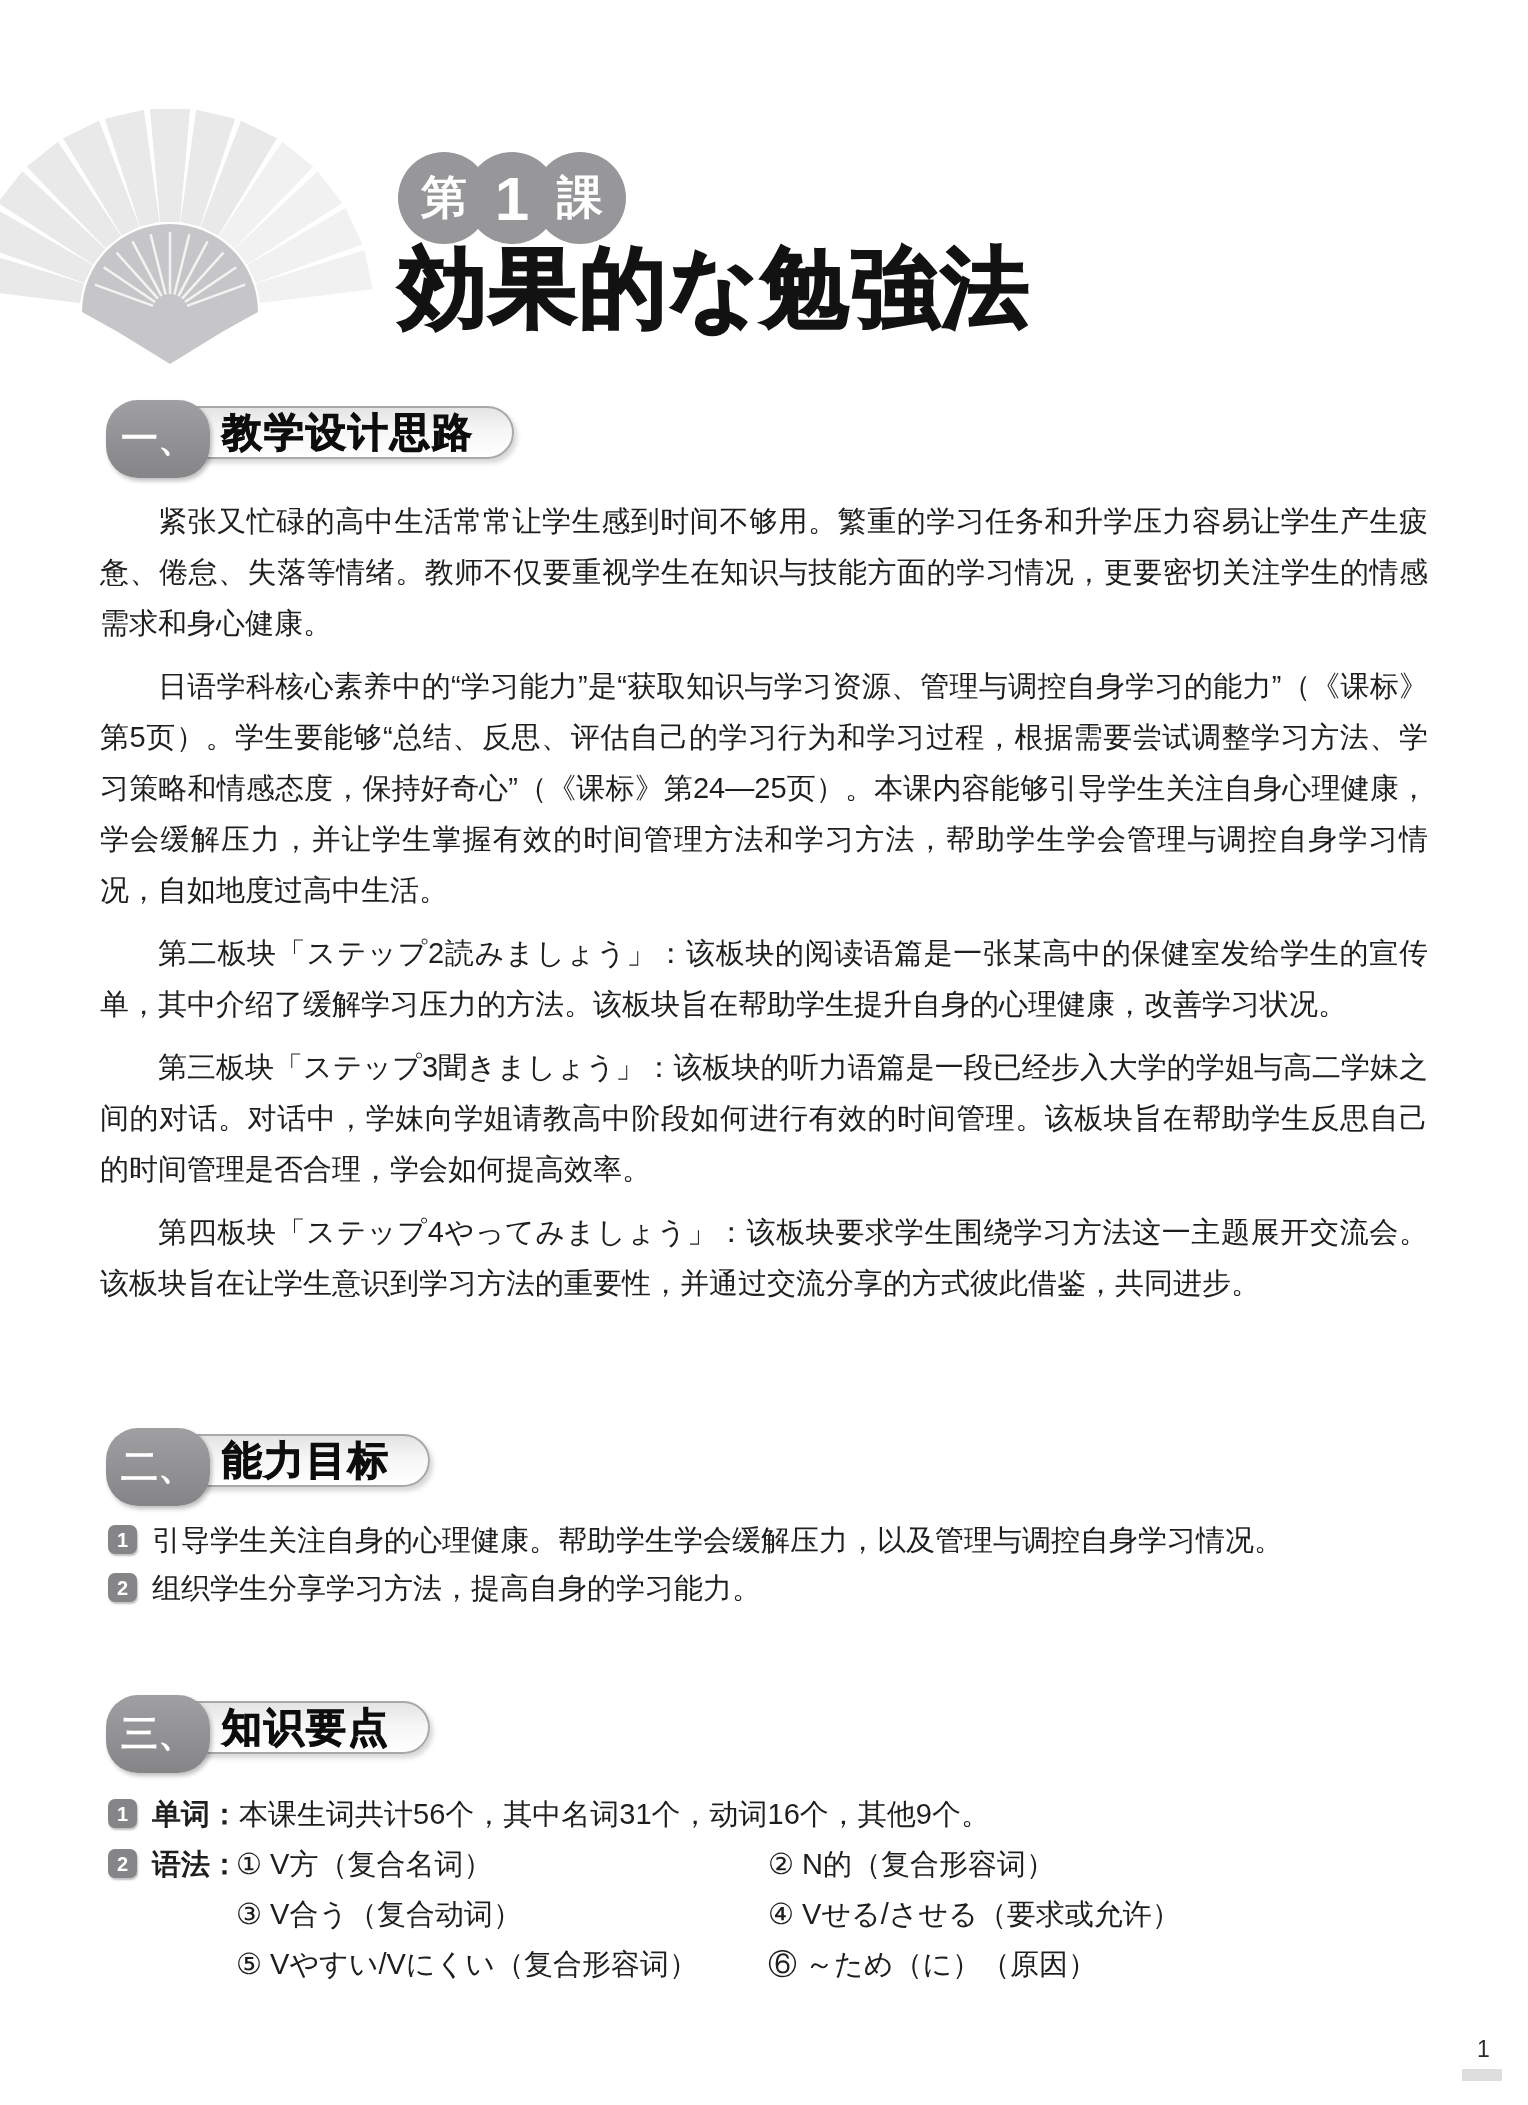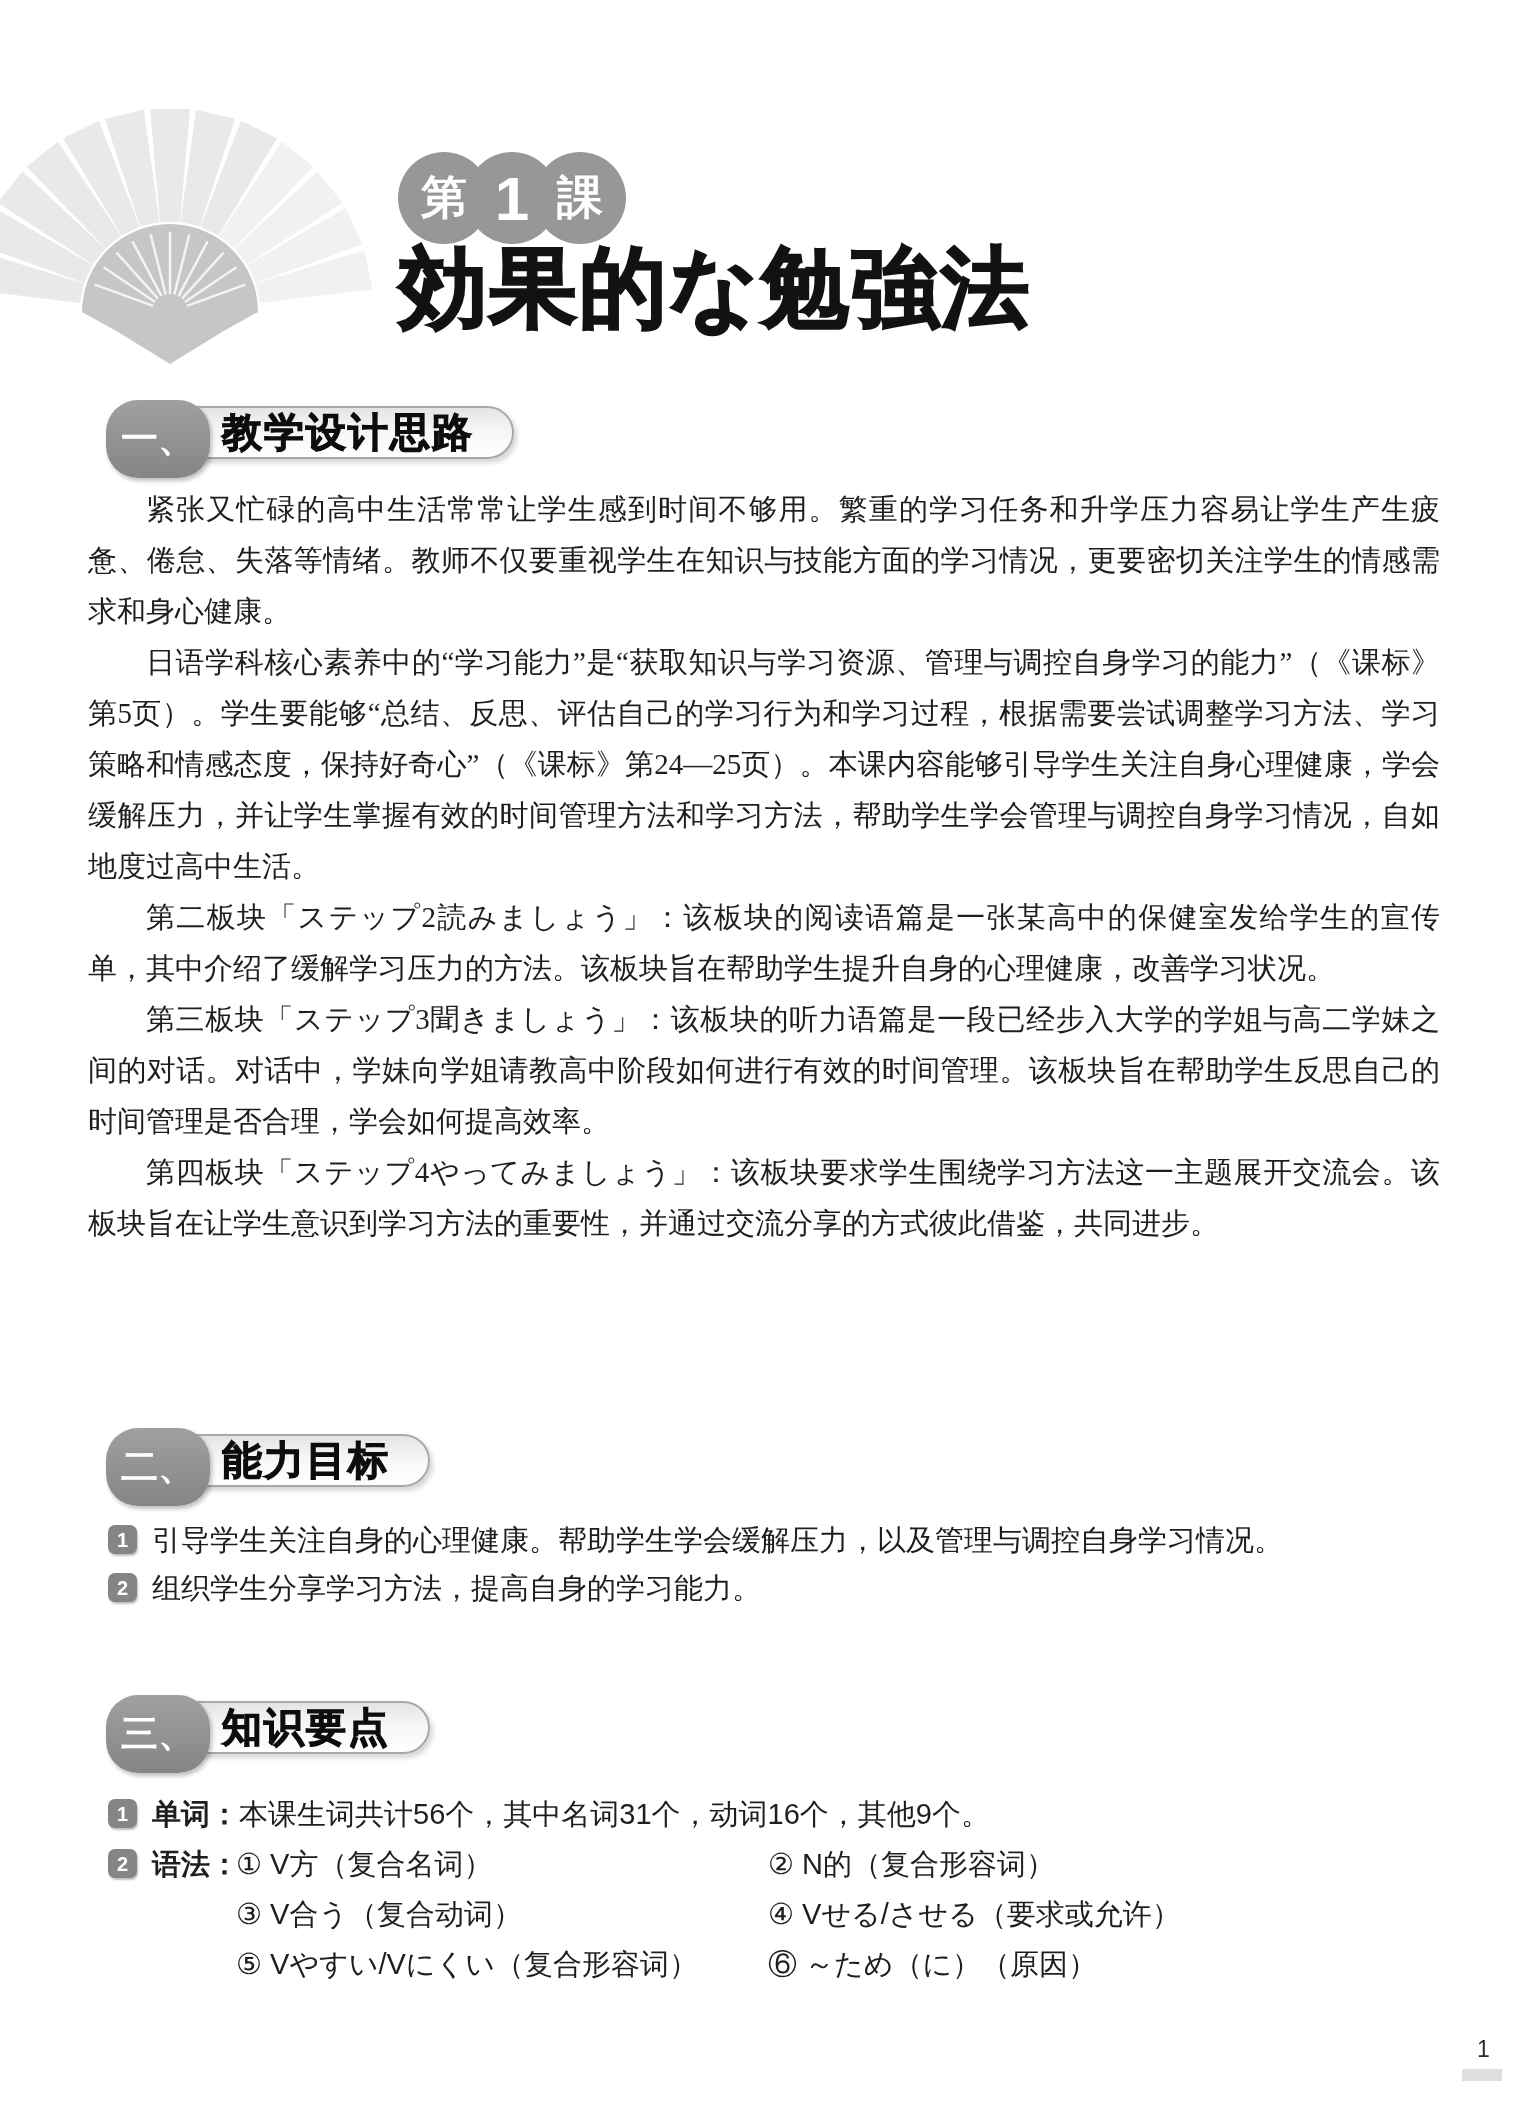--- a/index.html
+++ b/index.html
@@ -39,22 +39,22 @@
   .sec-marker{
     position:absolute;left:0;top:0;width:104px;height:78px;border-radius:32px;
     background:linear-gradient(180deg,#a0a0a3,#858588);
     color:#fff;display:flex;align-items:center;justify-content:center;
     font-size:37px;font-weight:700;box-shadow:2px 3px 4px rgba(0,0,0,0.25);
   }
   .sec-h1{top:400px;} .sec-h2{top:1428px;} .sec-h3{top:1695px;}
   
   .paragraphs{position:absolute;left:88px;top:484px;width:1352px;}
   .paragraphs p{
-    margin:0;text-indent:2em;font-size:29px;line-height:51px;
-    text-align:justify;color:#1e1e1e;font-family:Liberation Serif, serif;
+    margin:12px;text-indent:2em;font-size:29px;line-height:51px;
+    text-align:justify;color:#1e1e1e;
   }
   
   .num-item{
     position:absolute;left:88px;width:1362px;font-size:29px;line-height:48px;
     padding-left:64px;color:#1e1e1e;
   }
   .num-badge{
     position:absolute;left:20px;top:9px;width:29px;height:29px;border-radius:7px;
     background:#858588;color:#fff;font-size:20px;font-weight:700;
     display:flex;align-items:center;justify-content:center;

